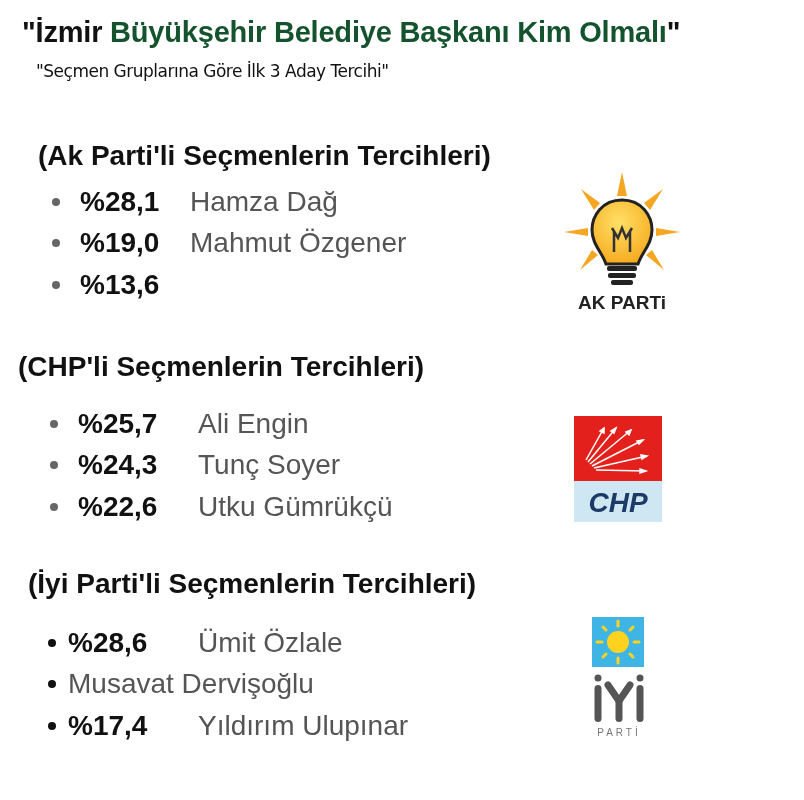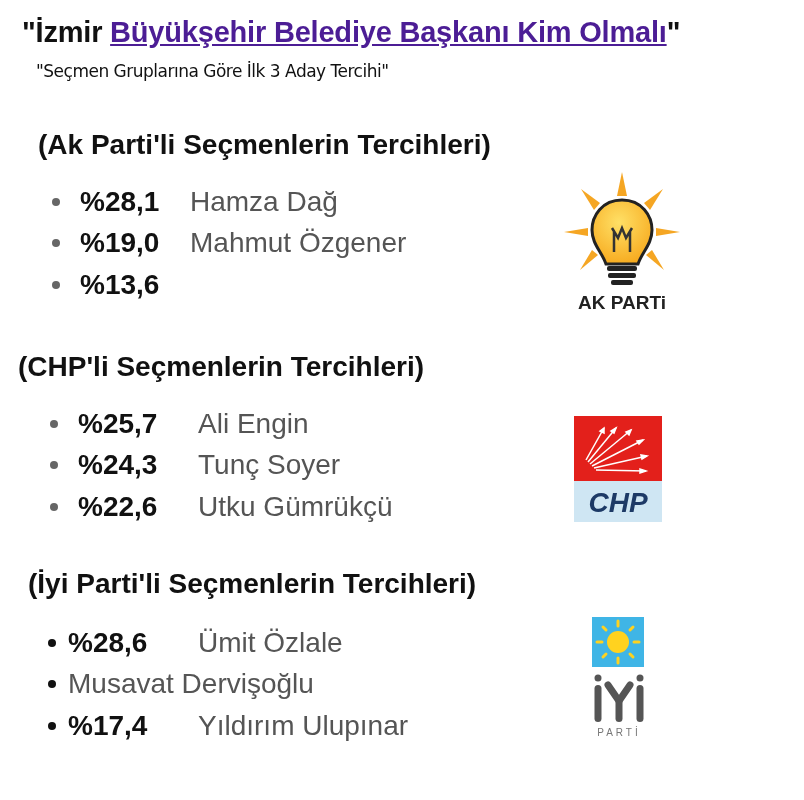--- a/index.html
+++ b/index.html
@@ -1,34 +1,34 @@
 <!DOCTYPE html>
 <html><head>
 <meta charset="utf-8">
 <style>
   html, body { margin:0; padding:0; background:#ffffff; }
   body { width:804px; height:800px; position:relative; overflow:hidden; font-family:"Liberation Sans", sans-serif; }
   .title { position:absolute; left:22px; top:16px; font-size:29px; font-weight:bold; color:#111; white-space:nowrap; letter-spacing:-0.2px; }
-  .title .accent { color:#4c1d95;text-decoration:underline; }
+  .title .accent { color:#14532d; }
   .subtitle { position:absolute; left:36px; top:61px; font-size:17px; color:#111; font-family:"DejaVu Sans", sans-serif; letter-spacing:-0.5px; }
   .section-heading { position:absolute; font-size:28px; font-weight:bold; color:#111; white-space:nowrap; }
   .list { position:absolute; margin:4px; padding:0; list-style:none; }
   .list li { display:flex; align-items:center; height:41.5px; font-size:28px; }
   .bullet { width:8px; height:8px; border-radius:50%; background:#666; margin-right:20px; flex:none; }
   .pct { font-weight:bold; color:#111; flex:none; }
   .name { color:#555; white-space:nowrap; }
   .logo { position:absolute; }
 </style>
 </head>
 <body>
 
 <div class="title"><span>"</span><span>İzmir</span> <span class="accent">Büyükşehir Belediye Başkanı Kim Olmalı</span><span>"</span></div>
 <div class="subtitle">"Seçmen Gruplarına Göre İlk 3 Aday Tercihi"</div>
 
-<div class="section-heading" style="left:38px; top:129px;">(Ak Parti'li Seçmenlerin Tercihleri)</div>
+<div class="section-heading" style="left:38px; top:140px;">(Ak Parti'li Seçmenlerin Tercihleri)</div>
 <ul class="list" style="left:48px; top:177px;">
   <li>
       <span class="bullet"></span>
       <span class="pct" style="width:110px">%28,1</span>
       <span class="name">Hamza Dağ</span>
     </li>
   <li>
       <span class="bullet"></span>
       <span class="pct" style="width:110px">%19,0</span>
       <span class="name">Mahmut Özgener</span>

